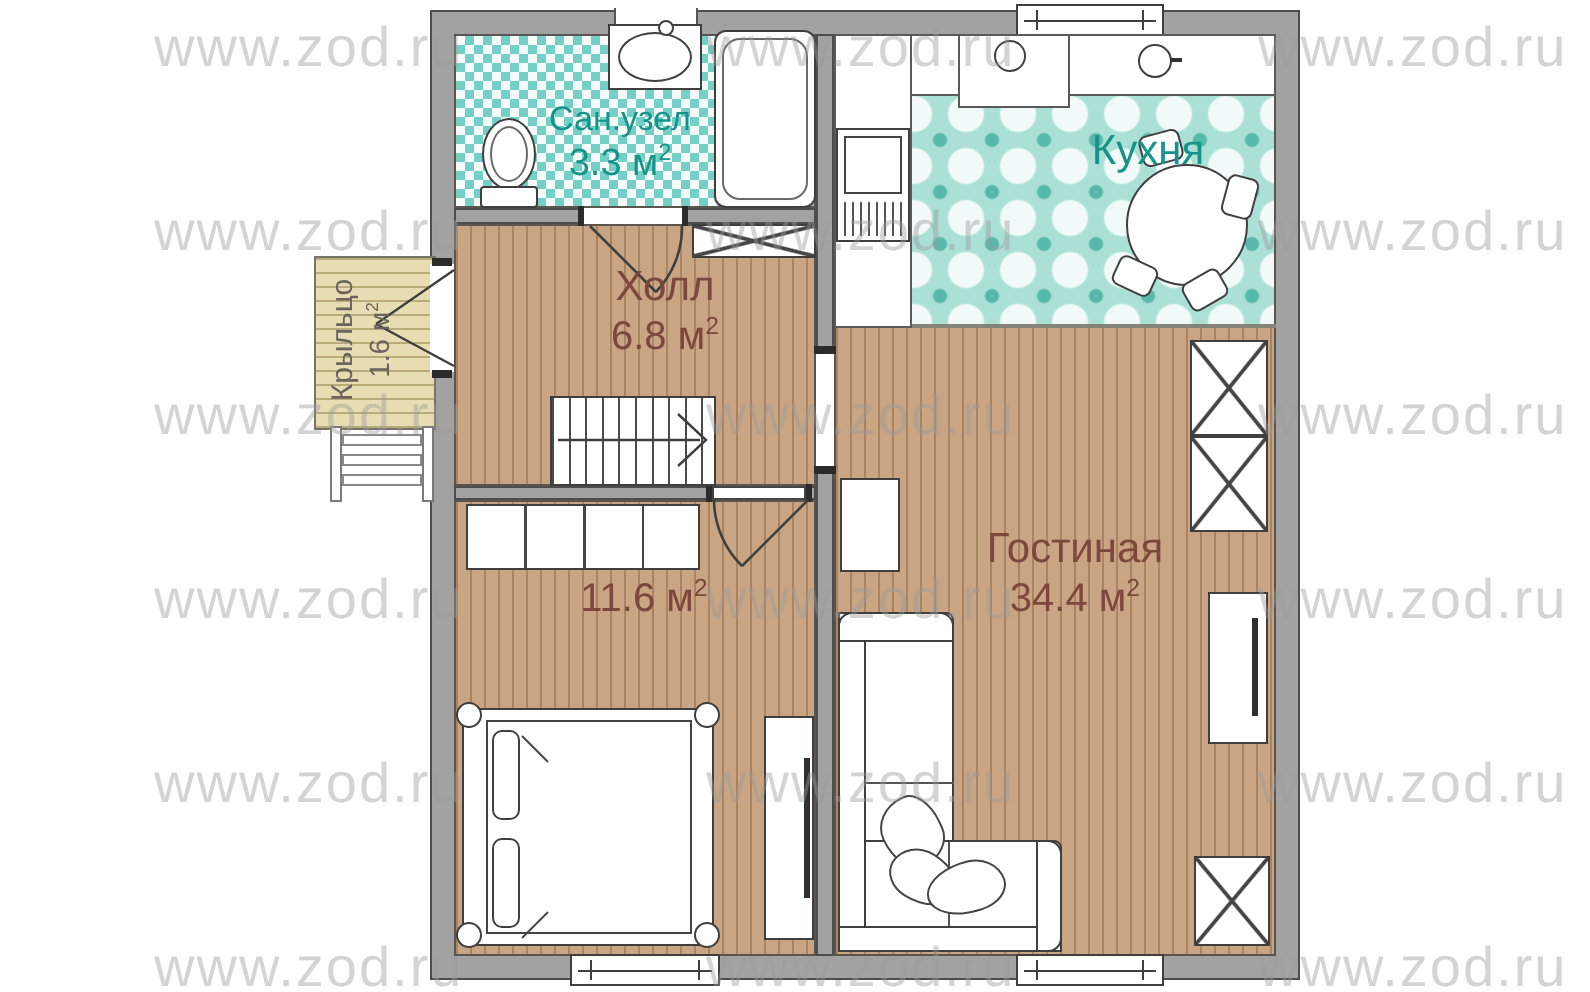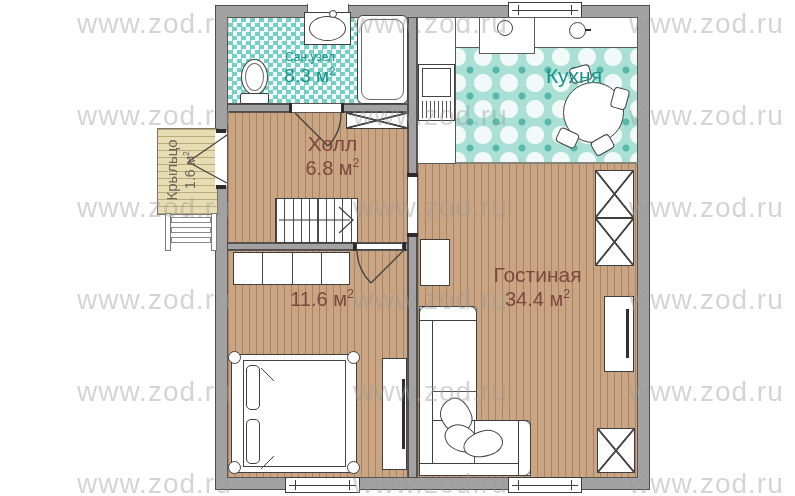--- a/index.html
+++ b/index.html
@@ -173,22 +173,22 @@
   <svg class="lines" width="795" height="496" viewBox="0 0 795 496">
     <path d="M295,113 L328,146 M341,113 A47,47 0 0 1 328,146" fill="none" stroke="#3f3f3f" stroke-width="1.3"></path>
     <path d="M404,250 L371,283 M357,250 A47,47 0 0 0 371,283" fill="none" stroke="#3f3f3f" stroke-width="1.3"></path>
     <path d="M227,135 L188,162 M227,183 L188,162" fill="none" stroke="#3f3f3f" stroke-width="1.2"></path>
     <path d="M279,220 L350,220 M339,207 L353,220 L339,233" fill="none" stroke="#3f3f3f" stroke-width="1.2"></path>
     <path d="M261,368 L274,381" fill="none" stroke="#444" stroke-width="1"></path>
     <path d="M261,469 L274,456" fill="none" stroke="#444" stroke-width="1"></path>
   </svg>
 
   <div class="label teal" style="left:235px;top:50px;width:150px;">
-    <div class="nm" style="font-size:12px;">Сан.узел</div>
-    <div class="ar" style="font-size:19px;"><span>8.3 м</span><sup>2</sup></div>
+    <div class="nm" style="font-size:17px;">Сан.узел</div>
+    <div class="ar" style="font-size:19px;"><span>3.3 м</span><sup>2</sup></div>
   </div>
   <div class="label teal" style="left:452px;top:63px;width:150px;padding-left:47px;">
     <div class="nm">Кухня</div>
   </div>
   <div class="label brown" style="left:265px;top:131px;width:135px;">
     <div class="nm">Холл</div>
     <div class="ar"><span>6.8 м</span><sup>2</sup></div>
   </div>
   <div class="label brown" style="left:247px;top:287px;width:150px;">
     <div class="ar"><span>11.6 м</span><sup>2</sup></div>

